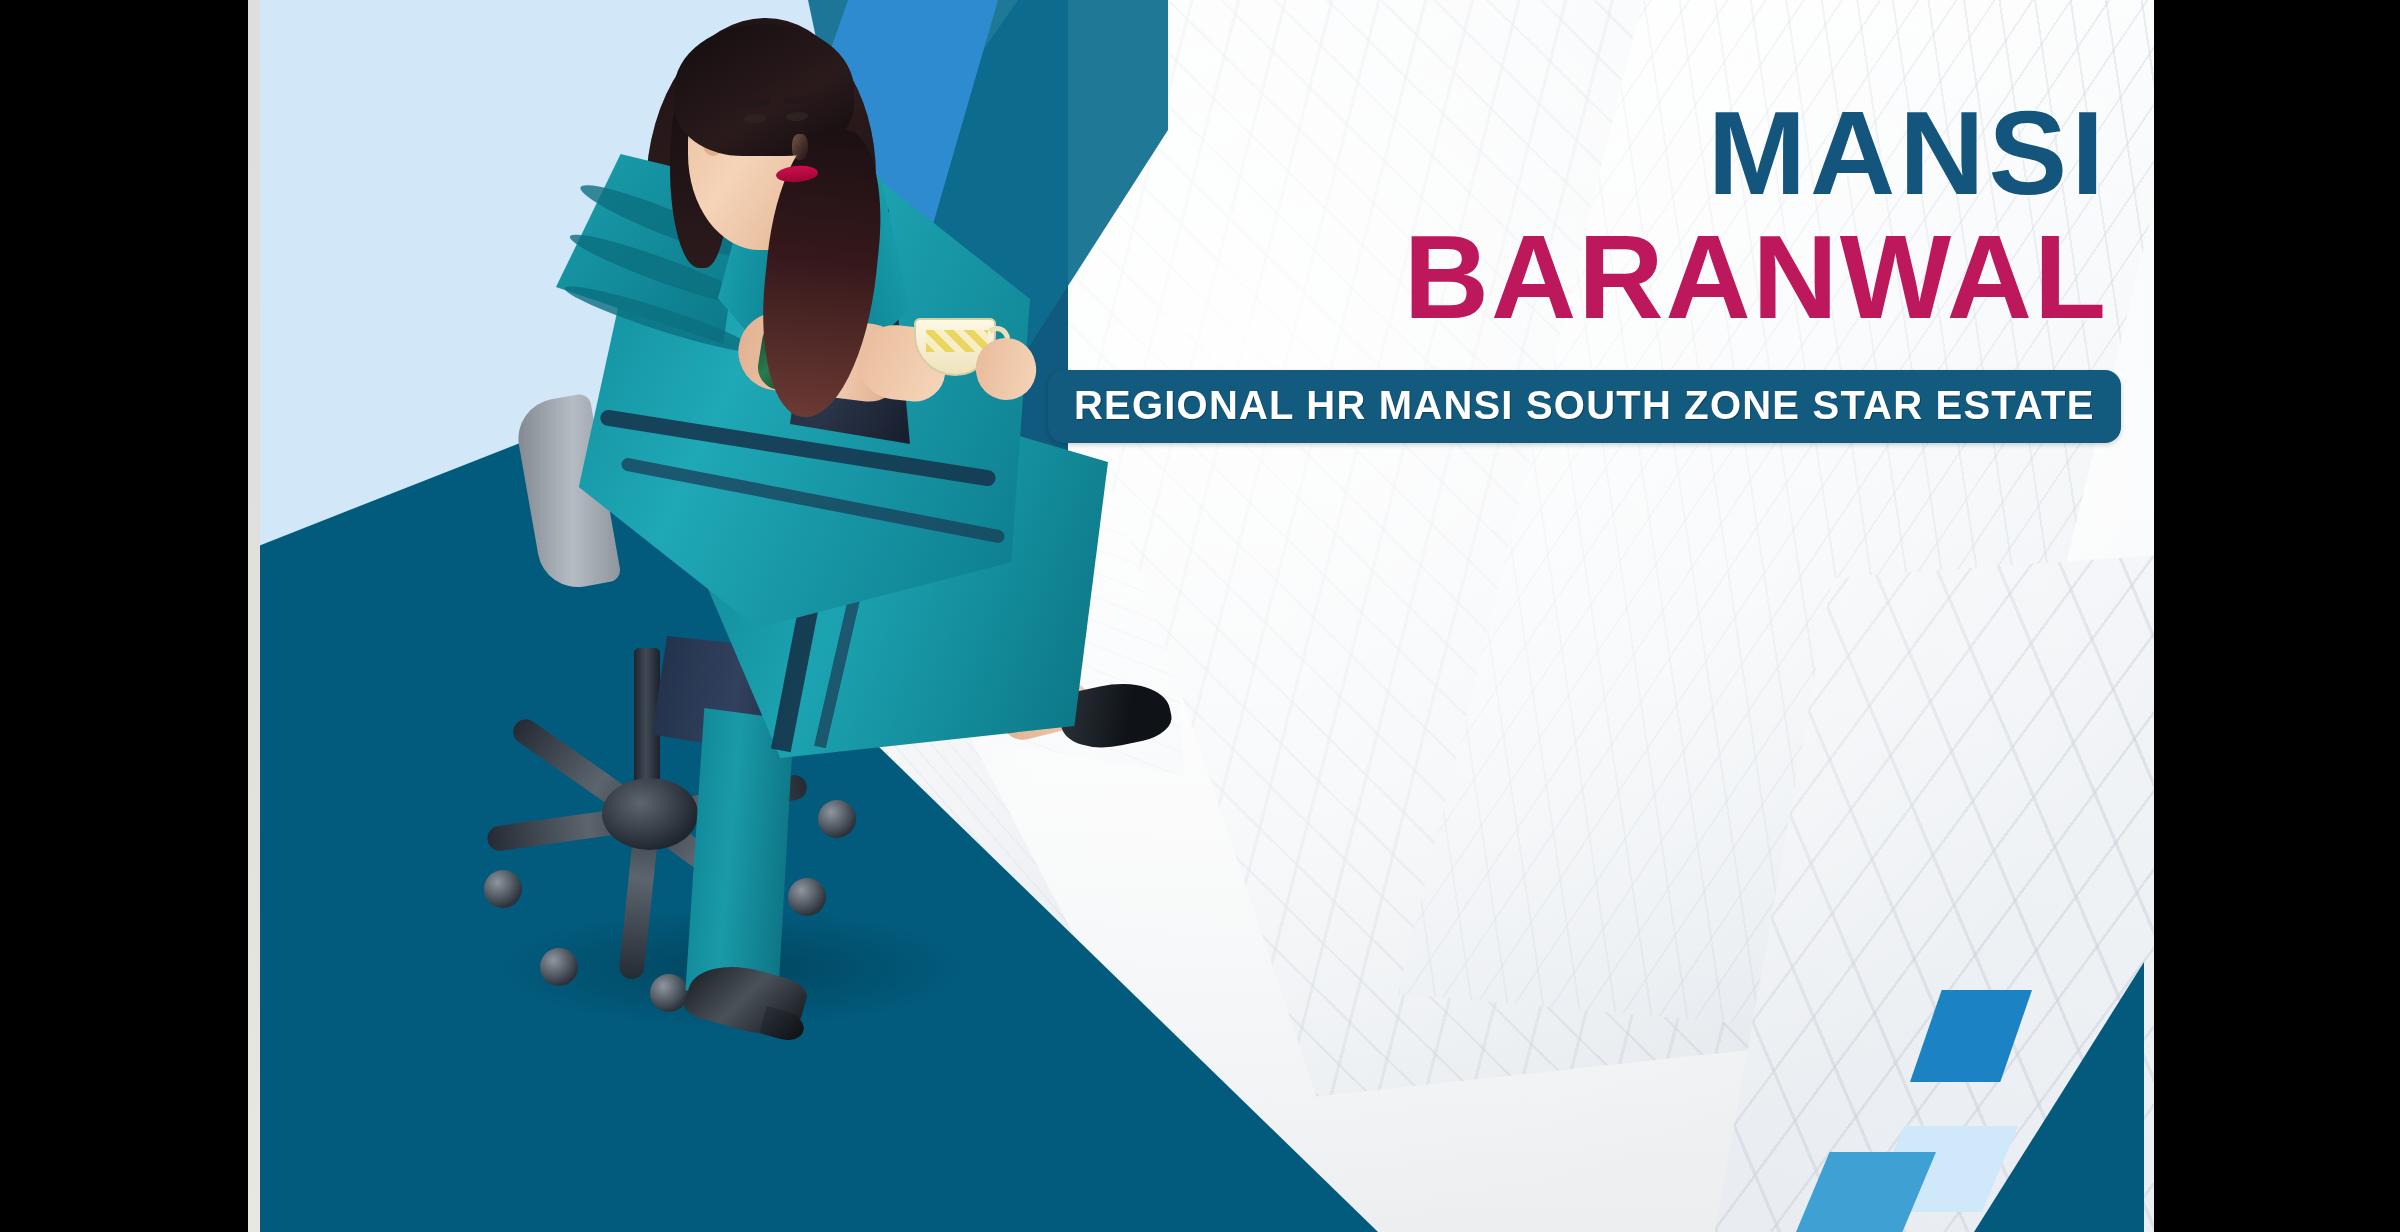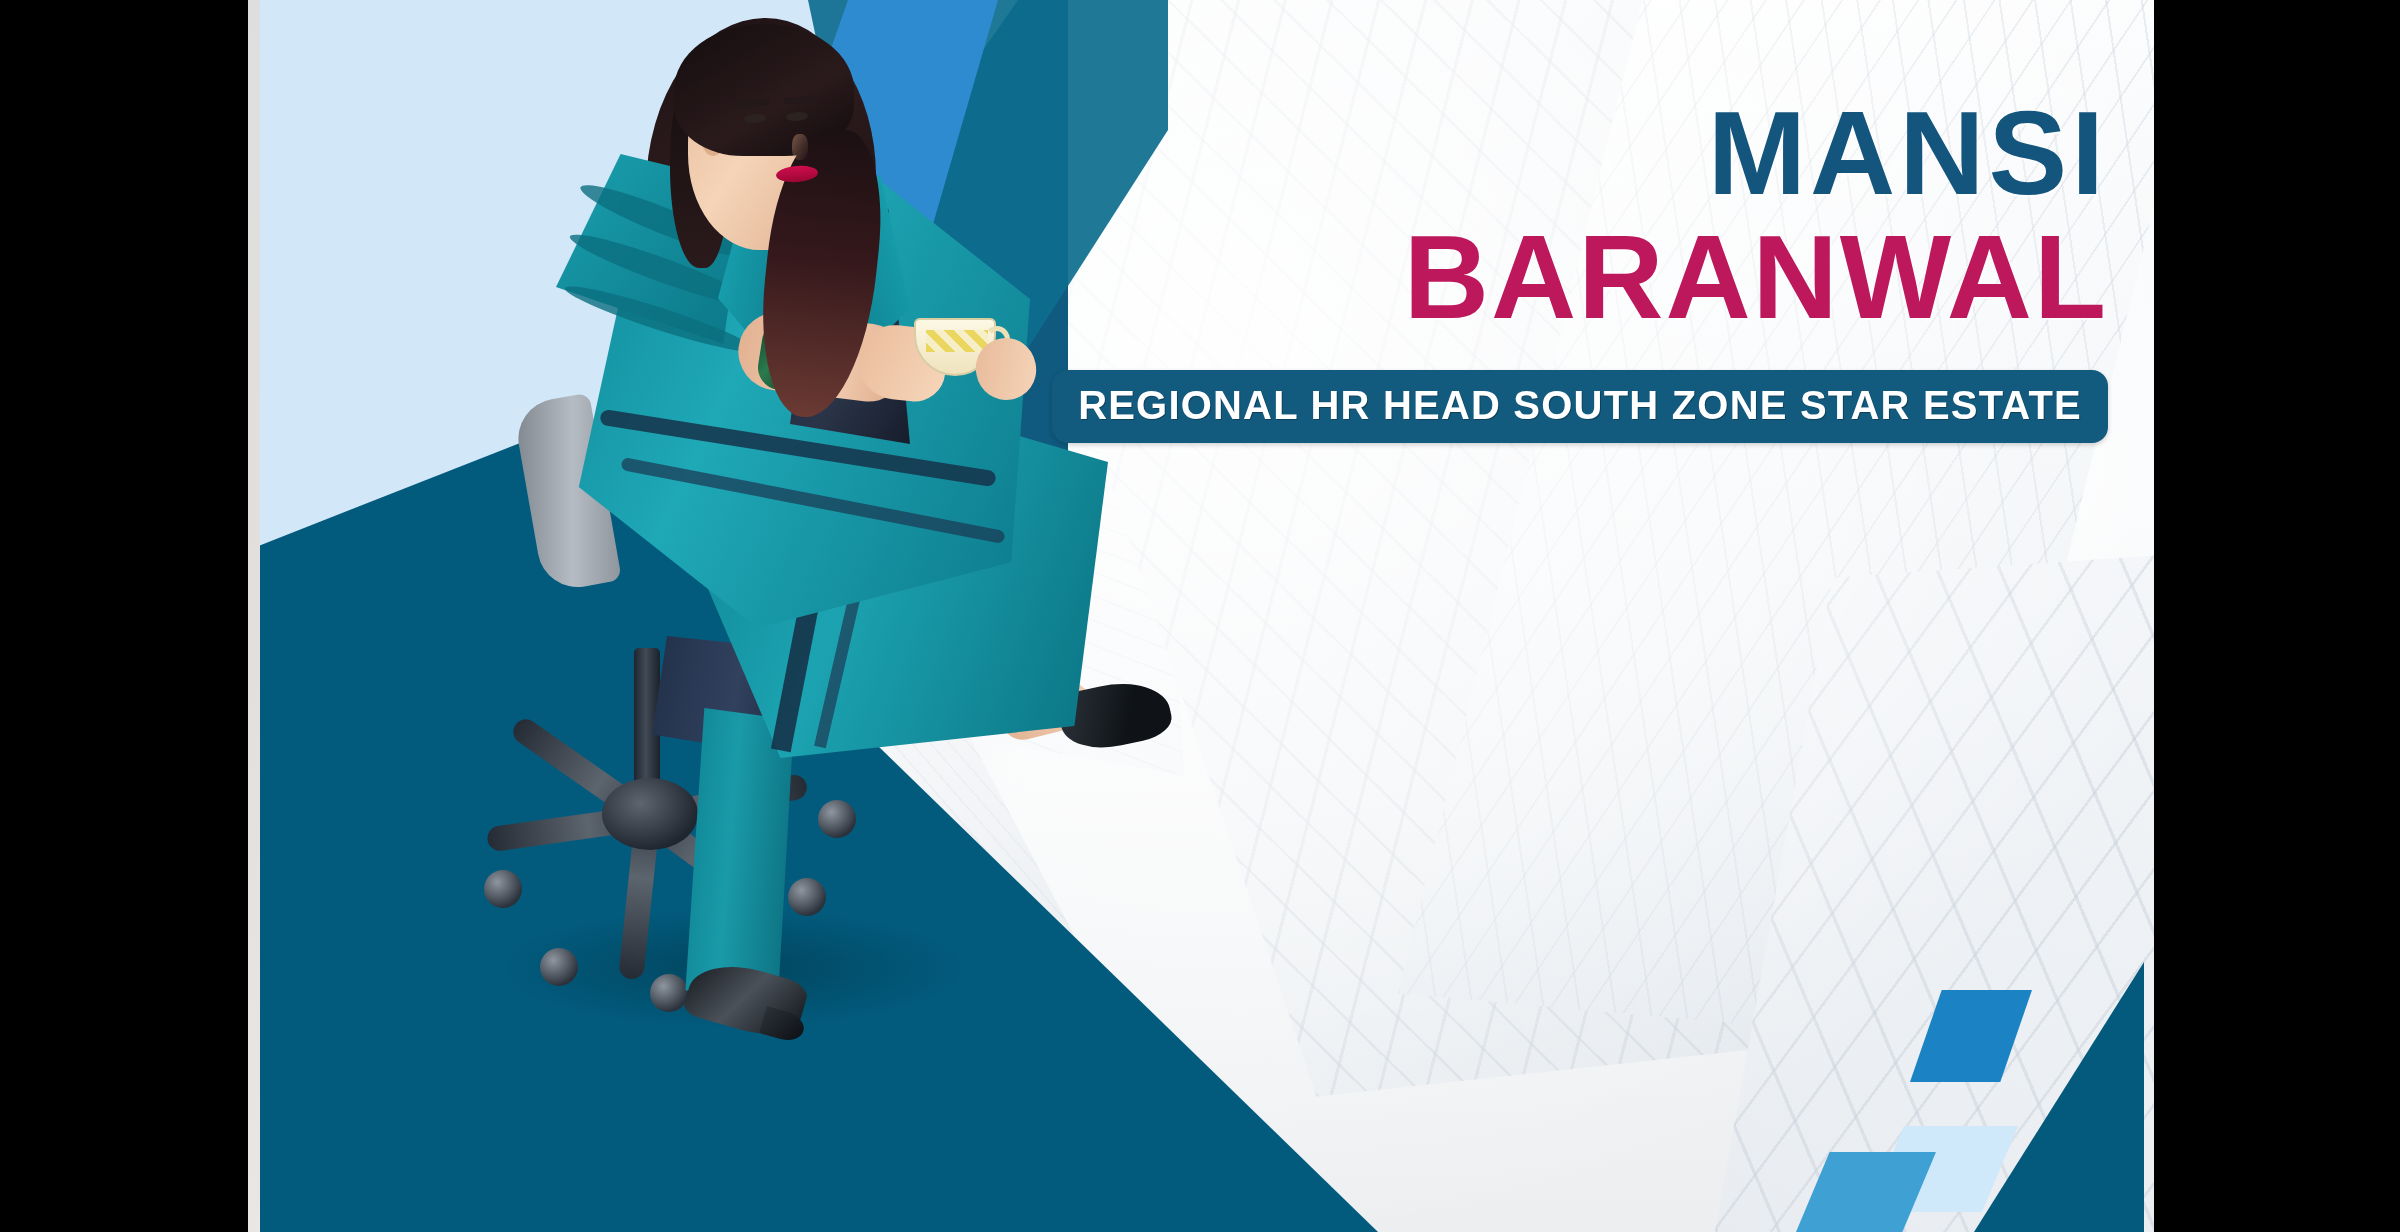--- a/index.html
+++ b/index.html
@@ -516,21 +516,21 @@
       <div class="eye eye-r"></div>
       <div class="p nose"></div>
       <div class="p lips"></div>
     </div>
 
     <div class="edge-strip"></div>
 
     <div class="text-col">
       <div class="name-first">MANSI</div>
       <div class="name-last">BARANWAL</div>
-      <div class="role-banner">REGIONAL HR HEAD SOUTH  ZONE  STAR ESTATE</div>
+      <div class="role-banner">REGIONAL HR MANSI SOUTH  ZONE  STAR ESTATE</div>
       <div class="tagline">
         <br>
       </div>
     </div>
 
     <div class="logo-mark">
       <div class="lg lg-tri"></div>
       <div class="lg lg-p1"></div>
       <div class="lg lg-p2"></div>
       <div class="lg lg-p3"></div>

